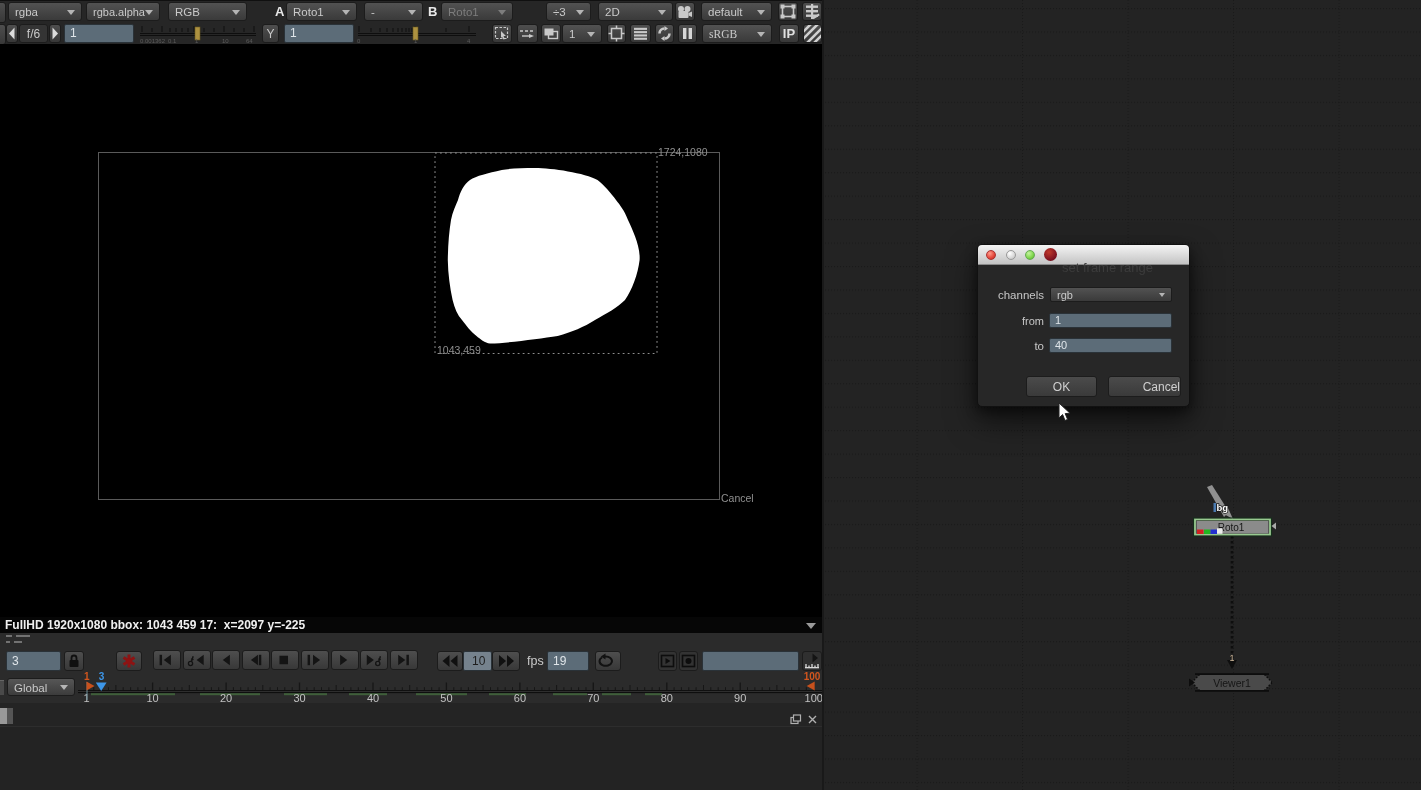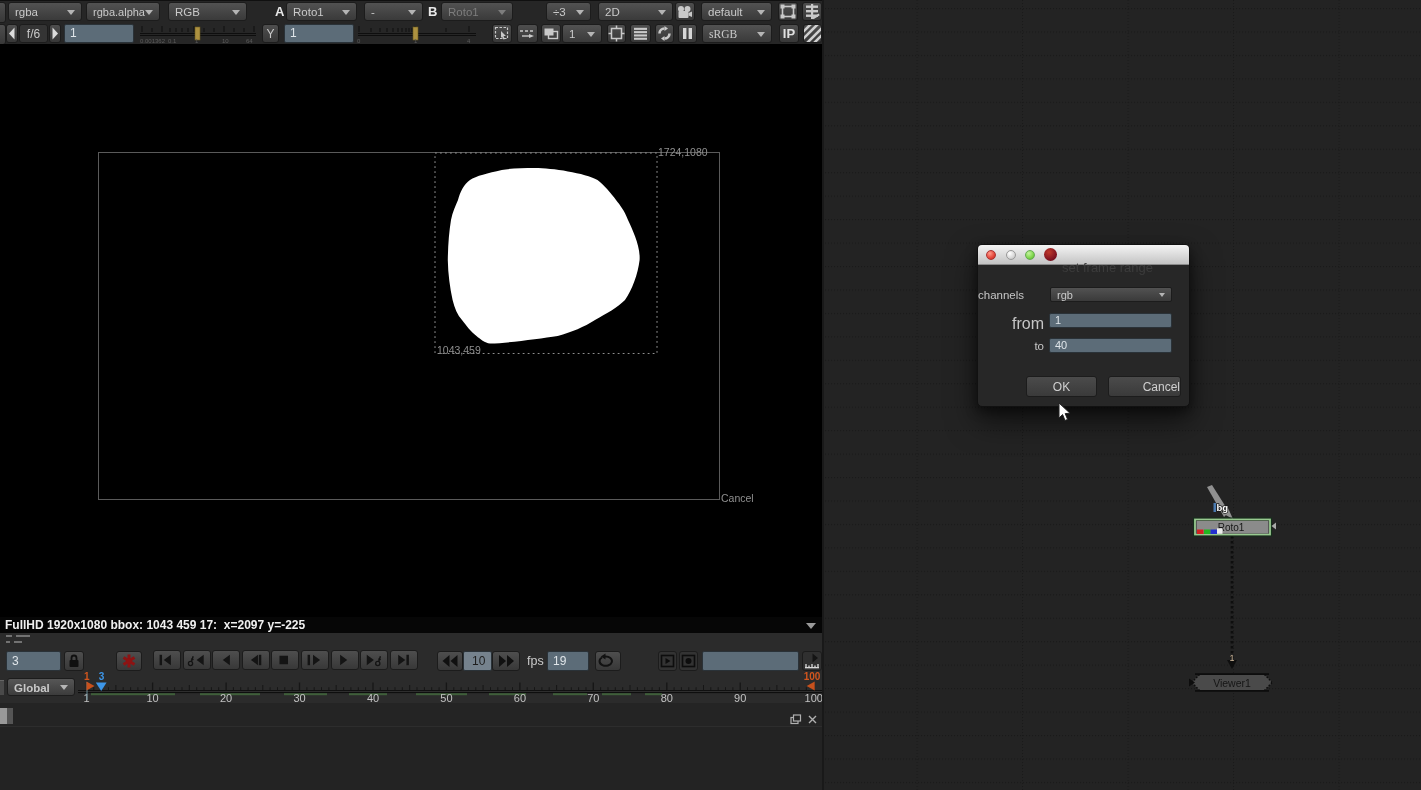--- a/index.html
+++ b/index.html
@@ -349,21 +349,21 @@
           <line x1="6" y1="13.5" x2="6" y2="15"></line>
           <line x1="9" y1="12" x2="9" y2="15"></line>
           <line x1="12" y1="13.5" x2="12" y2="15"></line>
           <line x1="15" y1="12" x2="15" y2="15"></line>
         </g>
     </svg>
   </div>
 </div>
 <div class="abs" id="timeline" style="left:0;top:672px;width:822px;height:31px;background:#2b2b2b;">
   <div class="abs" style="left:0;top:8px;width:4px;height:14px;background:#4a4a4a;border-top:1px solid #666;"></div>
-    <div class="dd" style="left:7px;top:6px;width:68px;height:18px;background:linear-gradient(#565656,#3c3c3c);font-weight:bold;">Global<span class="arr" style="top:6px;"></span></div>
+    <div class="dd" style="left:7px;top:6px;width:68px;height:18px;background:linear-gradient(#565656,#3c3c3c);">Global<span class="arr" style="top:6px;"></span></div>
   <svg class="abs" style="left:0;top:0;" width="822" height="31" viewBox="0 0 822 31">
     <rect x="78" y="18.2" width="744" height="2.9" fill="#0b0b0b"></rect>
     <line x1="78" y1="19.6" x2="822" y2="19.6" stroke="#3c3c3c" stroke-width="0.8"></line>
     <line x1="86.5" y1="10.5" x2="86.5" y2="18.2" stroke="#161616" stroke-width="1.3"></line>
     <line x1="93.8" y1="15.2" x2="93.8" y2="18.2" stroke="#161616" stroke-width="1"></line>
     <line x1="101.2" y1="15.2" x2="101.2" y2="18.2" stroke="#161616" stroke-width="1"></line>
     <line x1="108.5" y1="15.2" x2="108.5" y2="18.2" stroke="#161616" stroke-width="1"></line>
     <line x1="115.9" y1="13" x2="115.9" y2="18.2" stroke="#161616" stroke-width="1"></line>
     <line x1="123.2" y1="15.2" x2="123.2" y2="18.2" stroke="#161616" stroke-width="1"></line>
     <line x1="130.6" y1="15.2" x2="130.6" y2="18.2" stroke="#161616" stroke-width="1"></line>
@@ -551,23 +551,23 @@
   </svg>
 
   <div class="abs" id="dlg" style="left:152px;top:244px;width:213px;height:163px;background:#272727;border:1px solid #111;border-radius:5px;box-shadow:0 14px 30px rgba(0,0,0,0.55), 0 4px 12px rgba(0,0,0,0.45);box-sizing:border-box;">
     <div class="abs" style="left:0;top:0;width:211px;height:19px;background:linear-gradient(#f4f4f4,#c4c4c4);border-radius:4px 4px 0 0;border-bottom:1px solid #8a8a8a;">
       <div class="abs" style="left:8px;top:4.5px;width:10px;height:10px;border-radius:50%;background:radial-gradient(circle at 35% 30%, #ff9a8a, #e3473b 60%, #b2271c);border:0.5px solid #a33;box-sizing:border-box;"></div>
       <div class="abs" style="left:27.5px;top:4.5px;width:10px;height:10px;border-radius:50%;background:radial-gradient(circle at 35% 30%, #ffffff, #d8d8d8 60%, #b5b5b5);border:0.5px solid #999;box-sizing:border-box;"></div>
       <div class="abs" style="left:47px;top:4.5px;width:10px;height:10px;border-radius:50%;background:radial-gradient(circle at 35% 30%, #c5f2a0, #7ed64a 60%, #4ea32a);border:0.5px solid #6a5;box-sizing:border-box;"></div>
       <div class="abs" style="left:66px;top:3px;width:13px;height:13px;border-radius:50%;background:radial-gradient(circle at 38% 32%, #c0392b, #7e1220 65%, #57060f);"></div>
       <div class="abs" style="left:84px;top:1.5px;color:#3c3c3c;font-size:13px;line-height:17px;margin-top:12px;">set frame range</div>
     </div>
-    <div class="lbl" style="left:0px;top:44px;width:66px;text-align:left;font-size:11.5px;color:#c6c6c6;">channels</div>
+    <div class="lbl" style="left:0px;top:44px;width:66px;text-align:right;font-size:11.5px;color:#c6c6c6;">channels</div>
     <div class="dd" style="left:72px;top:42px;width:122px;height:15px;font-size:11px;line-height:14px;border-radius:2px;">rgb<span class="arr" style="top:5px;border-left-width:3.5px;border-right-width:3.5px;border-top-width:4.5px;"></span></div>
-    <div class="lbl" style="left:0px;top:70px;width:66px;text-align:right;font-size:16px;color:#c6c6c6;">from</div>
+    <div class="lbl" style="left:0px;top:70px;width:66px;text-align:right;font-size:11px;color:#c6c6c6;">from</div>
     <div class="fld" style="left:71px;top:68px;width:123px;height:15px;font-size:11px;line-height:13px;">1</div>
     <div class="lbl" style="left:0px;top:95px;width:66px;text-align:right;font-size:11.5px;color:#c6c6c6;">to</div>
     <div class="fld" style="left:71px;top:93px;width:123px;height:15px;font-size:11px;line-height:13px;">40</div>
     <div class="btn" style="left:48px;top:131px;width:71px;height:21px;color:#cfcfcf;font-size:12px;text-align:center;line-height:20px;background:linear-gradient(#4b4b4b,#3a3a3a);">OK</div>
     <div class="btn" style="left:130px;top:131px;width:73px;height:21px;color:#cfcfcf;font-size:12px;text-align:right;line-height:20px;background:linear-gradient(#4b4b4b,#3a3a3a);">Cancel</div>
   </div>
 
   <svg width="20" height="22" style="position:absolute;left:231px;top:402px;">
     <path d="M3 1 L3 16 L6.6 12.6 L9 18.5 L11.6 17.4 L9.2 11.6 L14 11.2 Z" fill="#ffffff" stroke="#222" stroke-width="1"></path>
   </svg>

